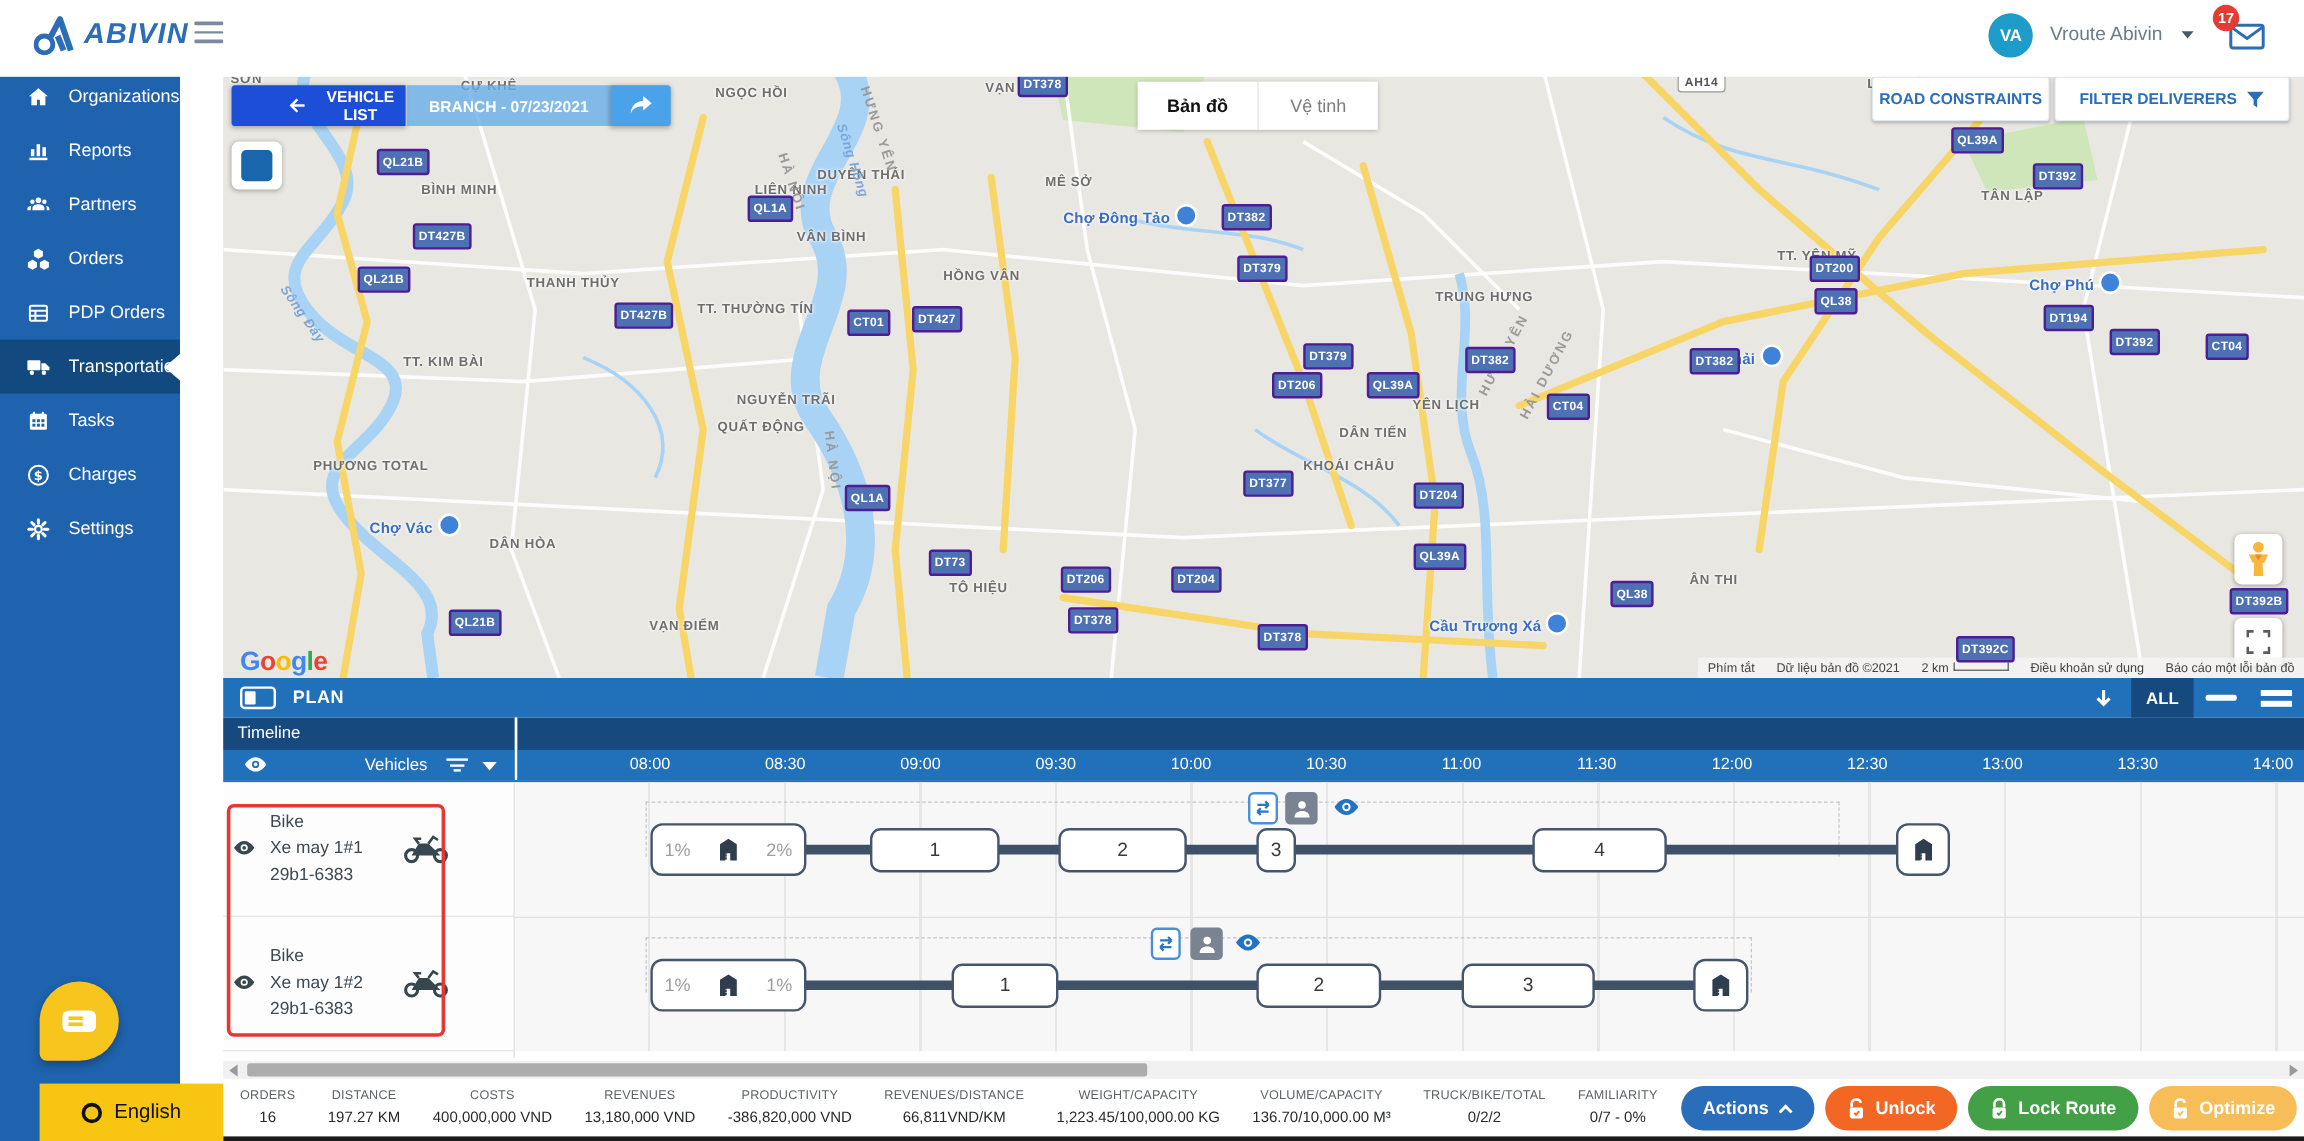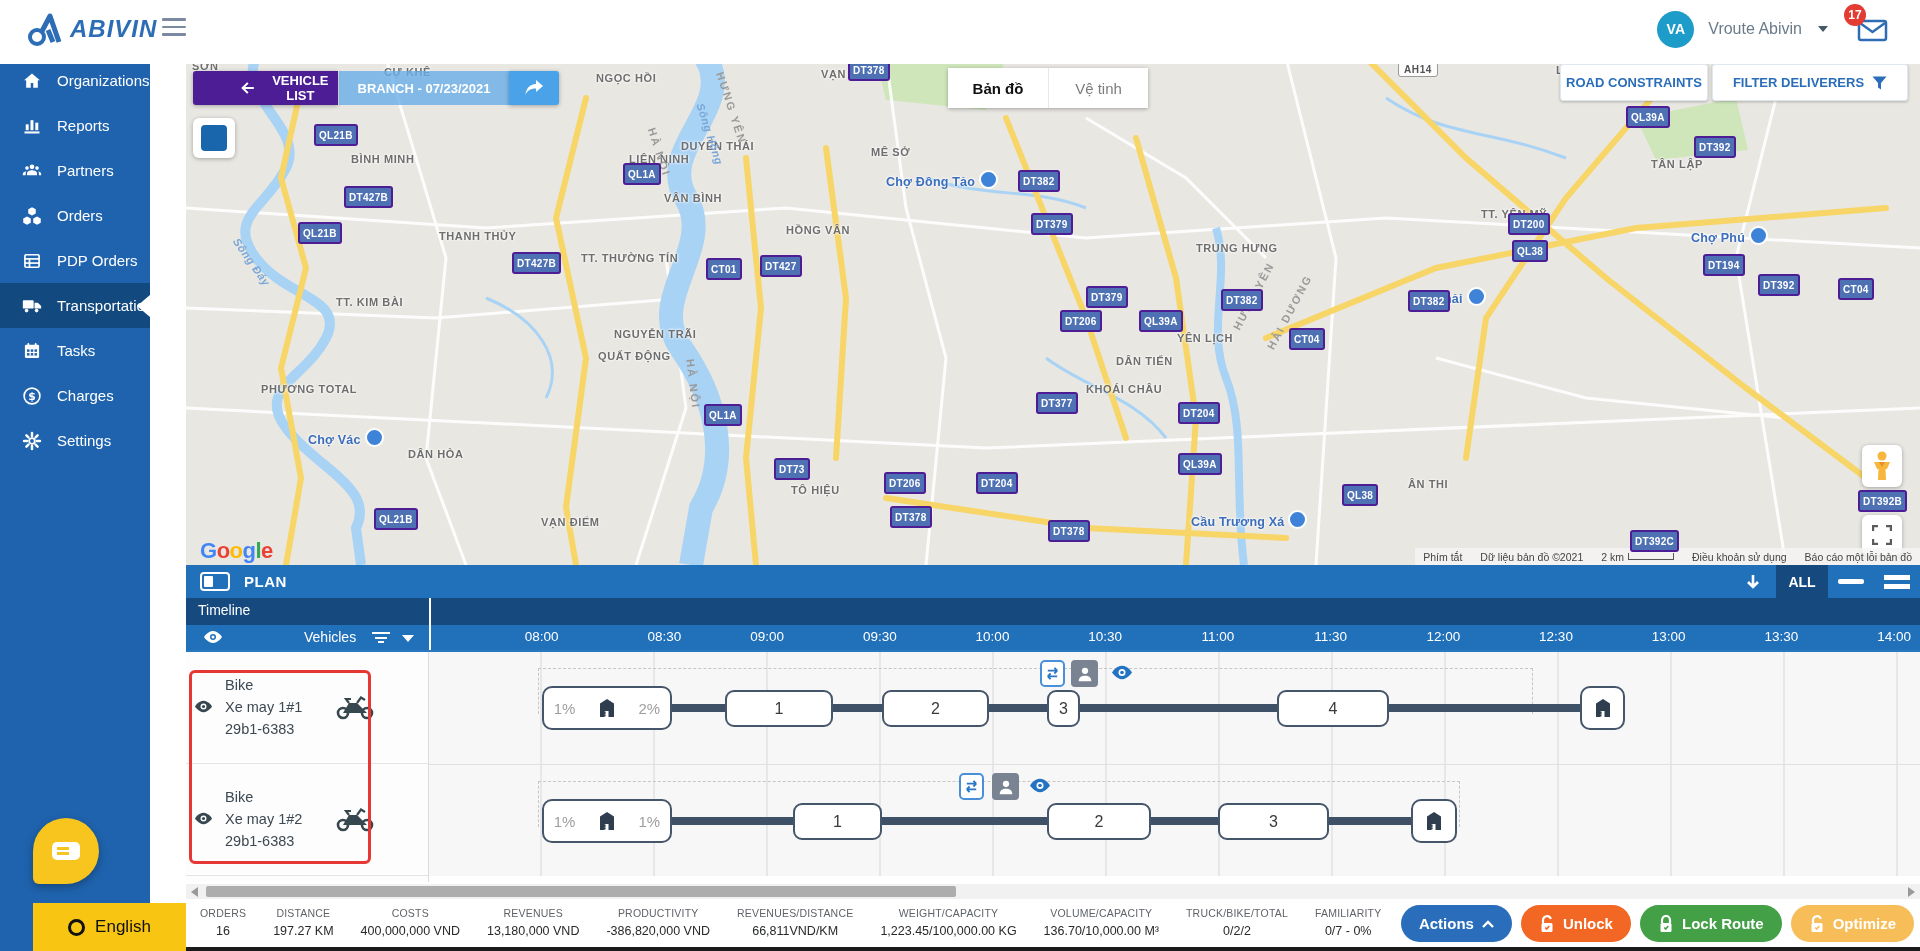--- a/index.html
+++ b/index.html
@@ -38,21 +38,21 @@
   .map { position:absolute; left:186px; top:58px; width:1734px; height:507px; background:#e9e7e2; overflow:hidden; z-index:5; }
   .map svg.bg { position:absolute; left:0; top:0; }
   .m-label { position:absolute; font-size:11px; font-weight:bold; color:#6e6e6e; letter-spacing:.6px; white-space:nowrap; text-shadow:0 0 3px #fff,0 0 3px #fff; }
   .m-label.badge { background:#4e71b3; color:#fff; border:2px solid #4c1d95; border-radius:3px; padding:1px 3px; font-size:10px; letter-spacing:.3px; text-shadow:none; }
   .m-label.badge-white { background:#fdfdfd; color:#555; border:1px solid #9a9a9a; border-radius:3px; padding:1px 5px; font-size:10px; text-shadow:none; }
   .m-label.poi { color:#3b6dbd; font-weight:bold; font-size:12.5px; letter-spacing:.2px; }
   .m-label.poi::after { content:""; display:inline-block; width:15px; height:15px; background:#3f83d9; border-radius:50%; margin-left:4px; vertical-align:-3px; border:2px solid #fff; }
   .m-label.water { color:#7aa7d8; font-style:italic; font-weight:bold; font-size:11px; text-shadow:none; }
   .m-label.prov { color:#9a9a9a; font-weight:bold; font-size:11px; letter-spacing:2px; text-shadow:none; }
 
-  .btn-vlist { position:absolute; left:7px; top:13px; width:145px; height:34px; background:#4c1d95; color:#fff; font-weight:bold; font-size:13px; border:none; border-radius:3px 0 0 3px; display:flex; align-items:center; justify-content:center; gap:8px; cursor:pointer; box-shadow:0 1px 4px rgba(0,0,0,.3);padding-left:48px; }
+  .btn-vlist { position:absolute; left:7px; top:13px; width:145px; height:34px; background:#1d4ed8; color:#fff; font-weight:bold; font-size:13px; border:none; border-radius:3px 0 0 3px; display:flex; align-items:center; justify-content:center; gap:8px; cursor:pointer; box-shadow:0 1px 4px rgba(0,0,0,.3);padding-left:48px; }
   .btn-branch { position:absolute; left:153px; top:13px; width:170px; height:34px; background:rgba(104,174,232,.8); color:#fff; font-weight:bold; font-size:13px; border:none; display:flex; align-items:center; justify-content:center; cursor:pointer; }
   .btn-share { position:absolute; left:323px; top:13px; width:50px; height:34px; background:#4aa3e8; border:none; border-radius:0 3px 3px 0; display:flex; align-items:center; justify-content:center; cursor:pointer; box-shadow:0 1px 4px rgba(0,0,0,.3); }
   .map-square-ctl { position:absolute; left:7px; top:60px; width:42px; height:40px; background:#fff; border-radius:6px; box-shadow:0 1px 4px rgba(0,0,0,.3); display:flex; align-items:center; justify-content:center; cursor:pointer; }
   .map-square-ctl .inner { width:26px; height:26px; background:#1a66ad; border-radius:4px; }
   .maptype { position:absolute; left:762px; top:10px; height:40px; display:flex; box-shadow:0 1px 4px rgba(0,0,0,.3); cursor:pointer; }
   .maptype .mt { width:100px; background:#fff; display:flex; align-items:center; justify-content:center; font-size:15px; }
   .maptype .mt.sel { font-weight:bold; color:#111; }
   .maptype .mt.unsel { color:#7d7d7d; border-left:1px solid #e8e8e8; }
   .btn-road { position:absolute; left:1374px; top:6px; width:148px; height:37px; background:#fff; border:1px solid #dfe7f1; border-radius:3px; color:#2a6ebb; font-weight:bold; font-size:13px; display:flex; align-items:center; justify-content:center; cursor:pointer; box-shadow:0 1px 3px rgba(0,0,0,.25); }
   .btn-filter { position:absolute; left:1526px; top:6px; width:196px; height:37px; background:#fff; border:1px solid #dfe7f1; border-radius:3px; color:#2a6ebb; font-weight:bold; font-size:13px; display:flex; align-items:center; justify-content:center; gap:8px; cursor:pointer; box-shadow:0 1px 3px rgba(0,0,0,.25); }
@@ -493,21 +493,21 @@
     <span class="vlbl">Vehicles</span>
     <div class="filter-lines">
         <span></span>
         <span></span>
         <span></span>
       </div>
     <div class="veh-caret"></div>
     <div class="tl-vdiv" style="top:-27px; height:52px;"></div>
     <div class="time-scale" id="time-scale">
         <span class="time-tick" style="left: 112.7px;">08:00</span>
-        <span class="time-tick" style="left: 225.4px; margin-left: 10px;">08:30</span>
+        <span class="time-tick" style="left: 225.4px;">08:30</span>
         <span class="time-tick" style="left: 338.1px;">09:00</span>
         <span class="time-tick" style="left: 450.8px;">09:30</span>
         <span class="time-tick" style="left: 563.5px;">10:00</span>
         <span class="time-tick" style="left: 676.2px;">10:30</span>
         <span class="time-tick" style="left: 788.9px;">11:00</span>
         <span class="time-tick" style="left: 901.6px;">11:30</span>
         <span class="time-tick" style="left: 1014.3px;">12:00</span>
         <span class="time-tick" style="left: 1127px;">12:30</span>
         <span class="time-tick" style="left: 1239.7px;">13:00</span>
         <span class="time-tick" style="left: 1352.4px;">13:30</span>

